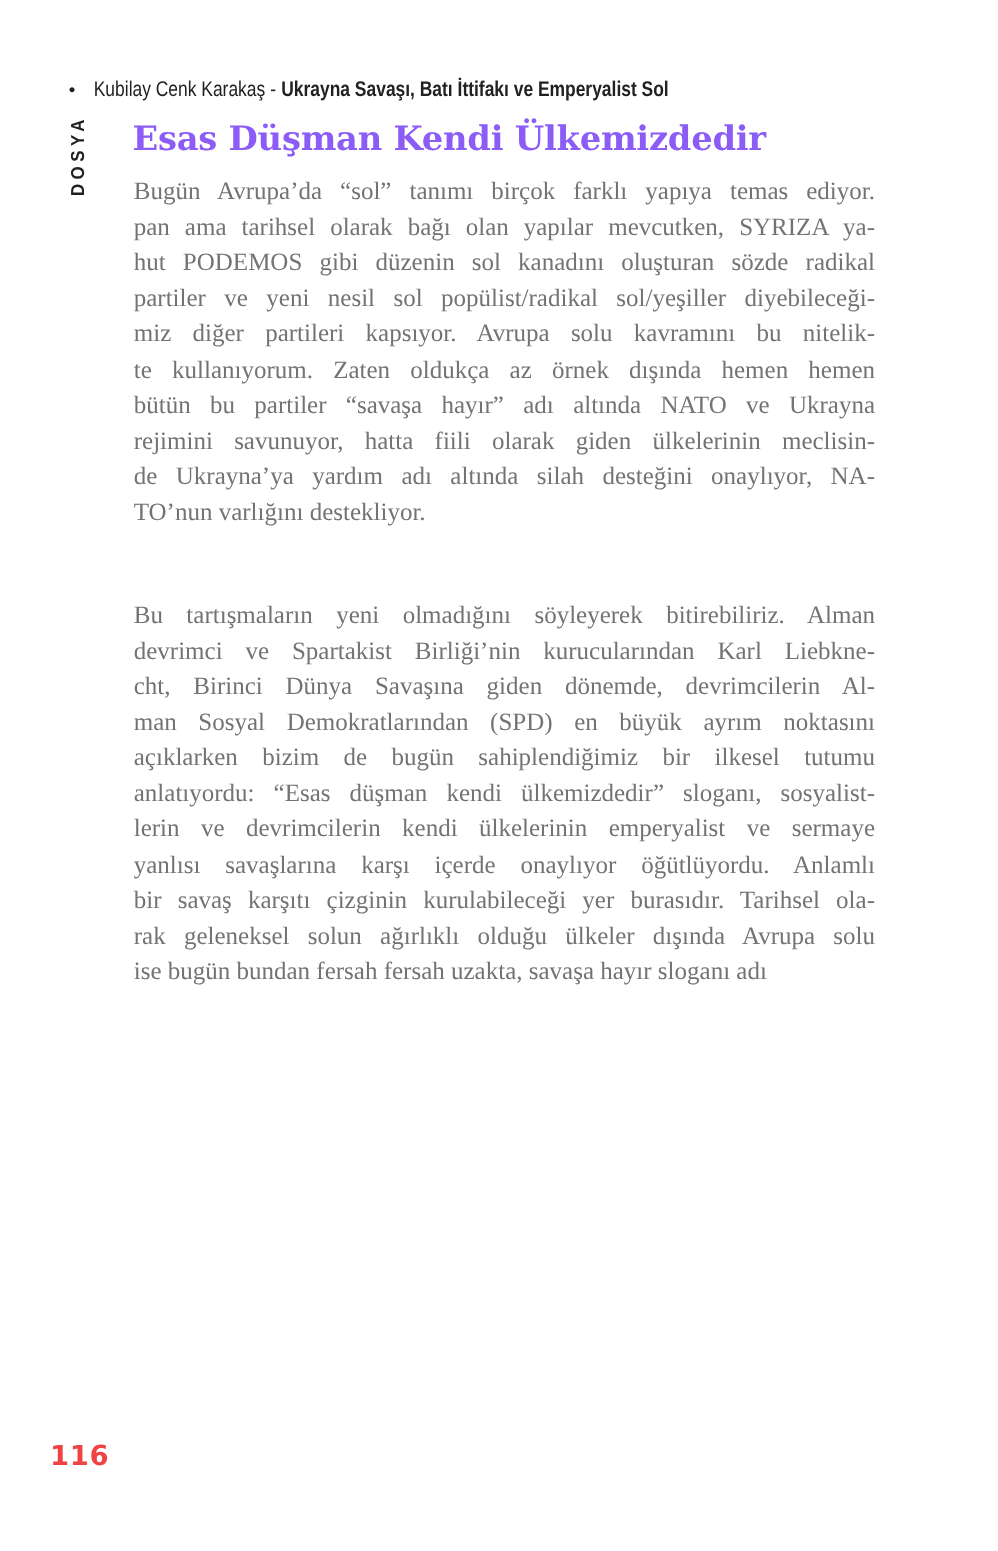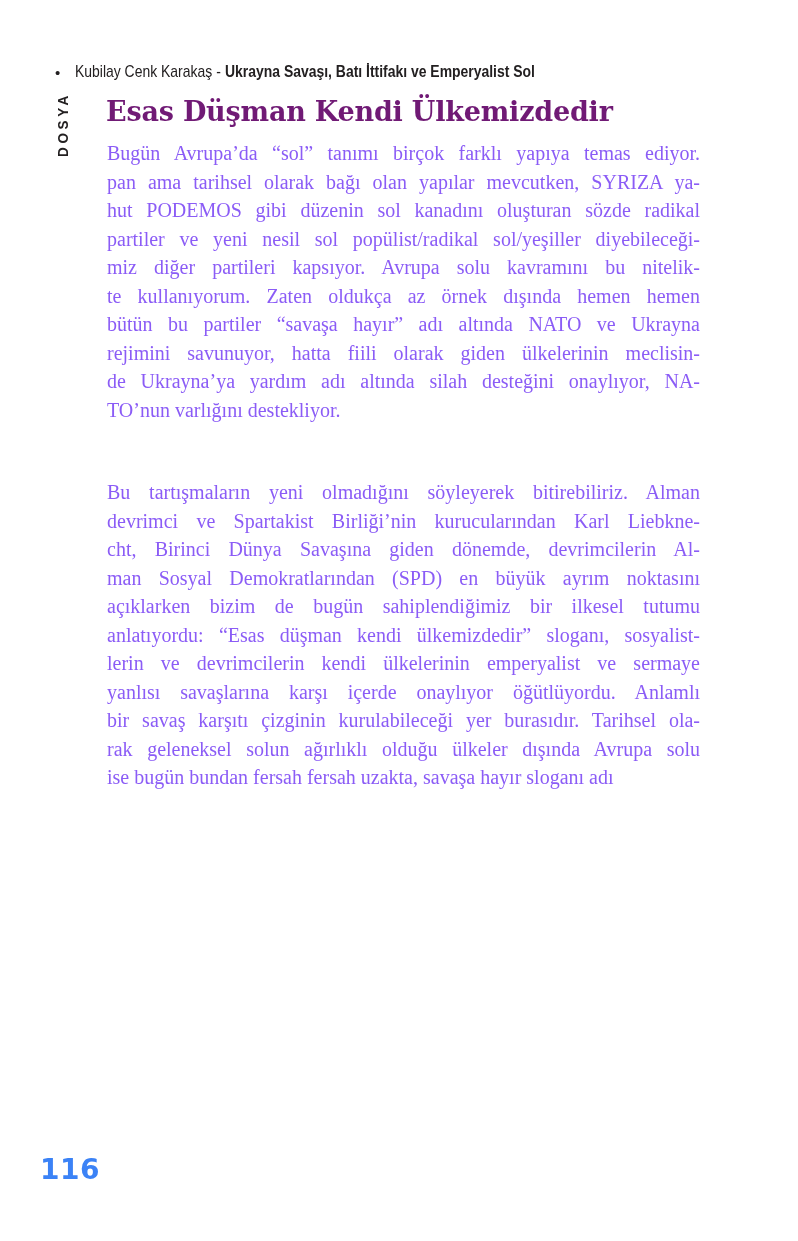--- a/index.html
+++ b/index.html
@@ -63,54 +63,54 @@
 
   
   .article-title {
     position: absolute;
     left: 106px;
     top: 96px;
     font-family: "DejaVu Serif", serif;
     font-weight: 700;
     font-size: 27px;
     letter-spacing: -0.2px;
-    color: #701a75;
+    color: #8b5cf6;
     white-space: nowrap;
   }
 
   
   .para {
     position: absolute;
     left: 107px;
     width: 593px;
     font-family: "Liberation Serif", serif;
     font-size: 20px;
     line-height: 28.5px;
-    color: #8b5cf6;
+    color: #737373;
   }
   .para .line {
     text-align: justify;
     text-align-last: justify;
   }
   .para .line:last-child {
     text-align-last: left;
   }
   .para1 { top: 139px; }
   .para2 { top: 478px; }
 
   
   .page-number {
     position: absolute;
     left: 40px;
     top: 1153px;
     font-family: "DejaVu Sans", sans-serif;
     font-weight: 700;
-    font-size: 28px;
+    font-size: 22px;
     letter-spacing: 0.5px;
-    color: #3b82f6;
+    color: #ef4444;
   }
 </style>
 </head>
 <body>
 
 <div class="page">
 
   <div class="running-header">
     <span class="bullet">•</span>
     <span class="header-text">

